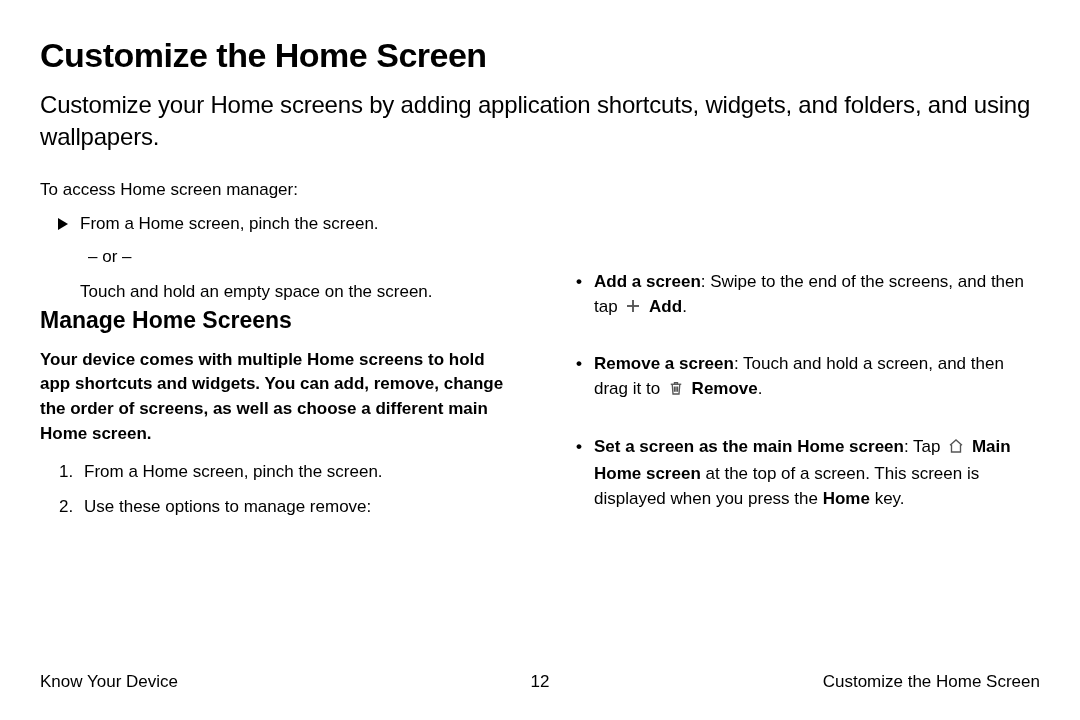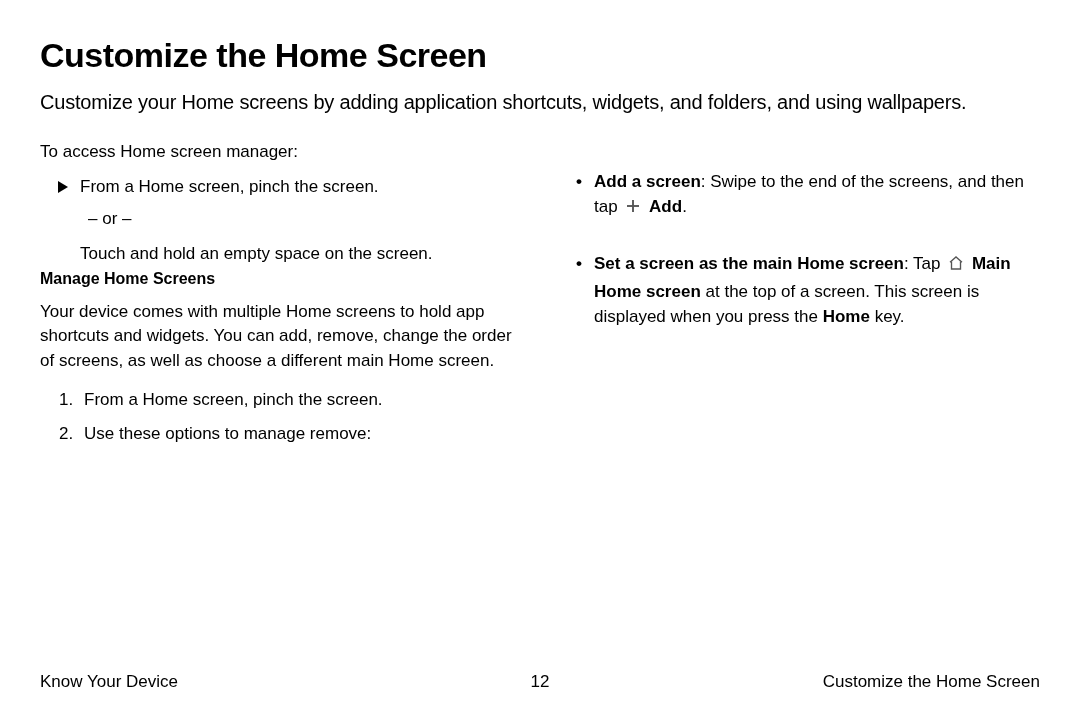--- a/index.html
+++ b/index.html
@@ -16,28 +16,29 @@
     padding: 36px 40px 28px 40px;
     position: relative;
   }
   h1 {
     font-size: 34px;
     font-weight: 800;
     margin-bottom: 14px;
     letter-spacing: -0.5px;
   }
   .intro {
-    font-size: 20px;
+    font-size: 24px;
     line-height: 1.35;
     margin-bottom: 24px;
     letter-spacing: -0.2px;
   }
   .columns {
     display: flex;
     gap: 48px;
+    align-items: flex-end;
   }
   .col {
     flex: 1;
     font-size: 17px;
     line-height: 1.45;
   }
   .access-intro {
     margin-bottom: 10px;
   }
   .arrow-item {
@@ -57,26 +58,27 @@
     flex-shrink: 0;
   }
   .or-line {
     margin-left: 48px;
     margin-bottom: 10px;
   }
   .touch-hold {
     margin-left: 40px;
   }
   h2 {
-    font-size: 16px;
+    font-size: 23px;
     font-weight: 700;
     margin-bottom: 10px;
   }
   .desc {
     margin-bottom: 14px;
+    font-weight: bold;
   }
   ol {
     margin-left: 38px;
   }
   ol li {
     margin-bottom: 10px;
     padding-left: 6px;
   }
   .bullets {
     list-style: none;
@@ -146,20 +148,30 @@
 
   <div class="col">
     <ul class="bullets">
       <li>
         <span class="b">Add a screen</span><span>: Swipe to the end of the screens, and then tap </span><span class="icon-plus"><svg viewBox="0 0 24 24" fill="none" stroke="#555" stroke-width="2.5">
               <line x1="12" y1="4" x2="12" y2="20"></line>
               <line x1="4" y1="12" x2="20" y2="12"></line>
             </svg></span> <span class="b">Add</span><span>.</span>
       </li>
       <li>
+        <span class="b">Remove a screen</span><span>: Touch and hold a screen, and then drag it to </span><span class="icon-trash"><svg viewBox="0 0 24 24" fill="none" stroke="#555" stroke-width="1.8">
+              <path d="M5 7h14"></path>
+              <path d="M10 7V5h4v2"></path>
+              <path d="M7 7l1 13h8l1-13"></path>
+              <line x1="10" y1="10" x2="10" y2="17"></line>
+              <line x1="12" y1="10" x2="12" y2="17"></line>
+              <line x1="14" y1="10" x2="14" y2="17"></line>
+            </svg></span> <span class="b">Remove</span><span>.</span>
+      </li>
+      <li>
         <span class="b">Set a screen as the main Home screen</span><span>: Tap </span><span class="icon-home"><svg viewBox="0 0 24 24" fill="none" stroke="#555" stroke-width="1.8">
               <path d="M4 11l8-7 8 7"></path>
               <path d="M6 10v10h12V10"></path>
             </svg></span> <span class="b">Main Home screen</span><span> at the top of a screen. This screen is displayed when you press the </span><span class="b">Home</span><span> key.</span>
       </li>
     </ul>
   </div>
 </div>
 
 <div class="footer">

